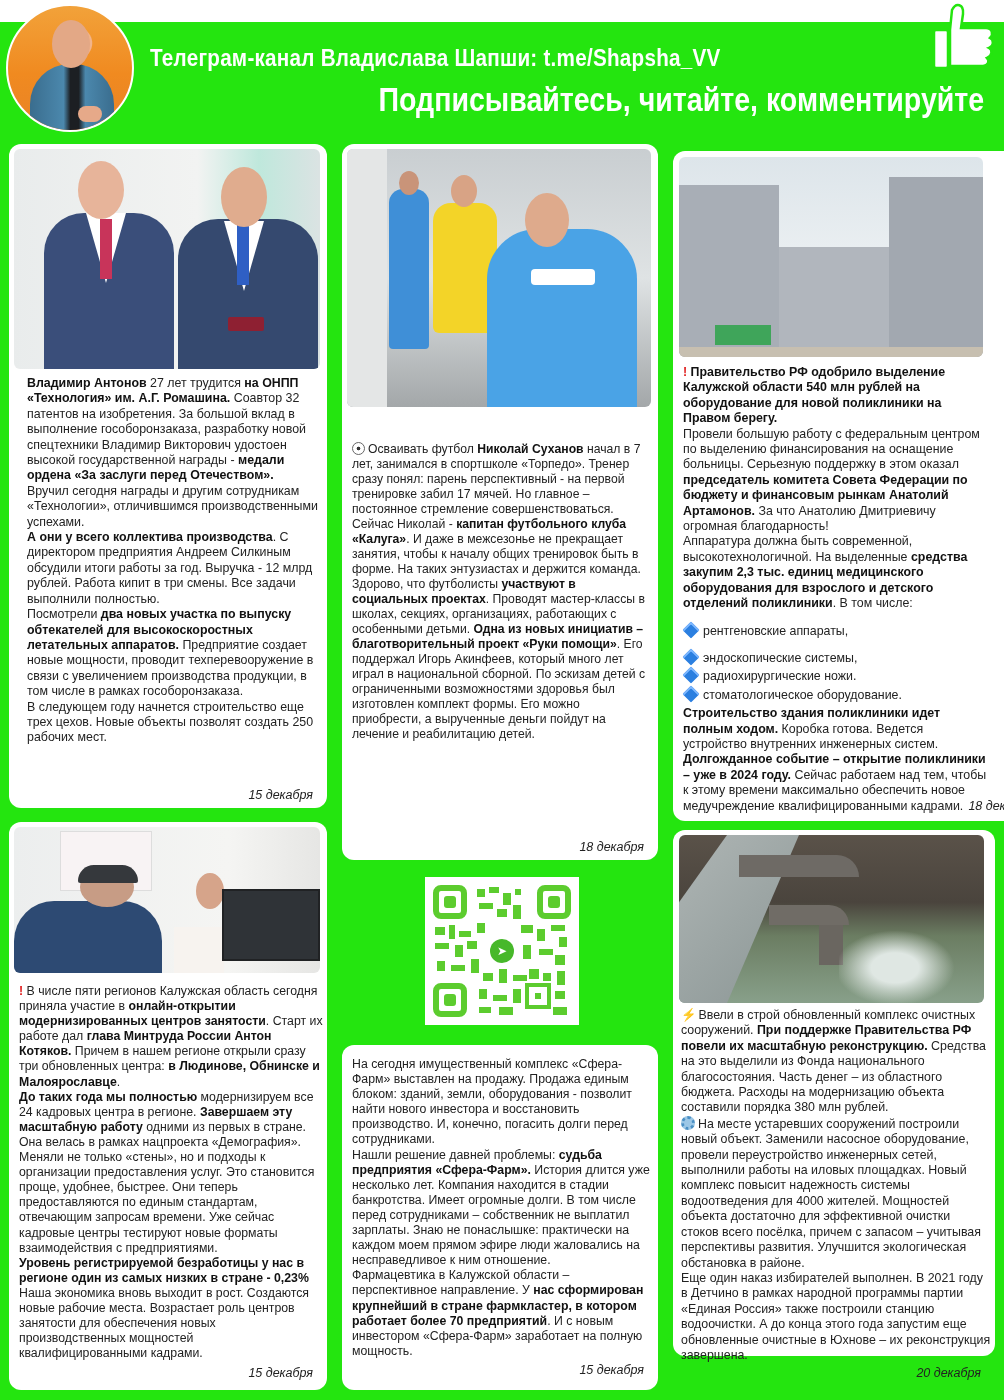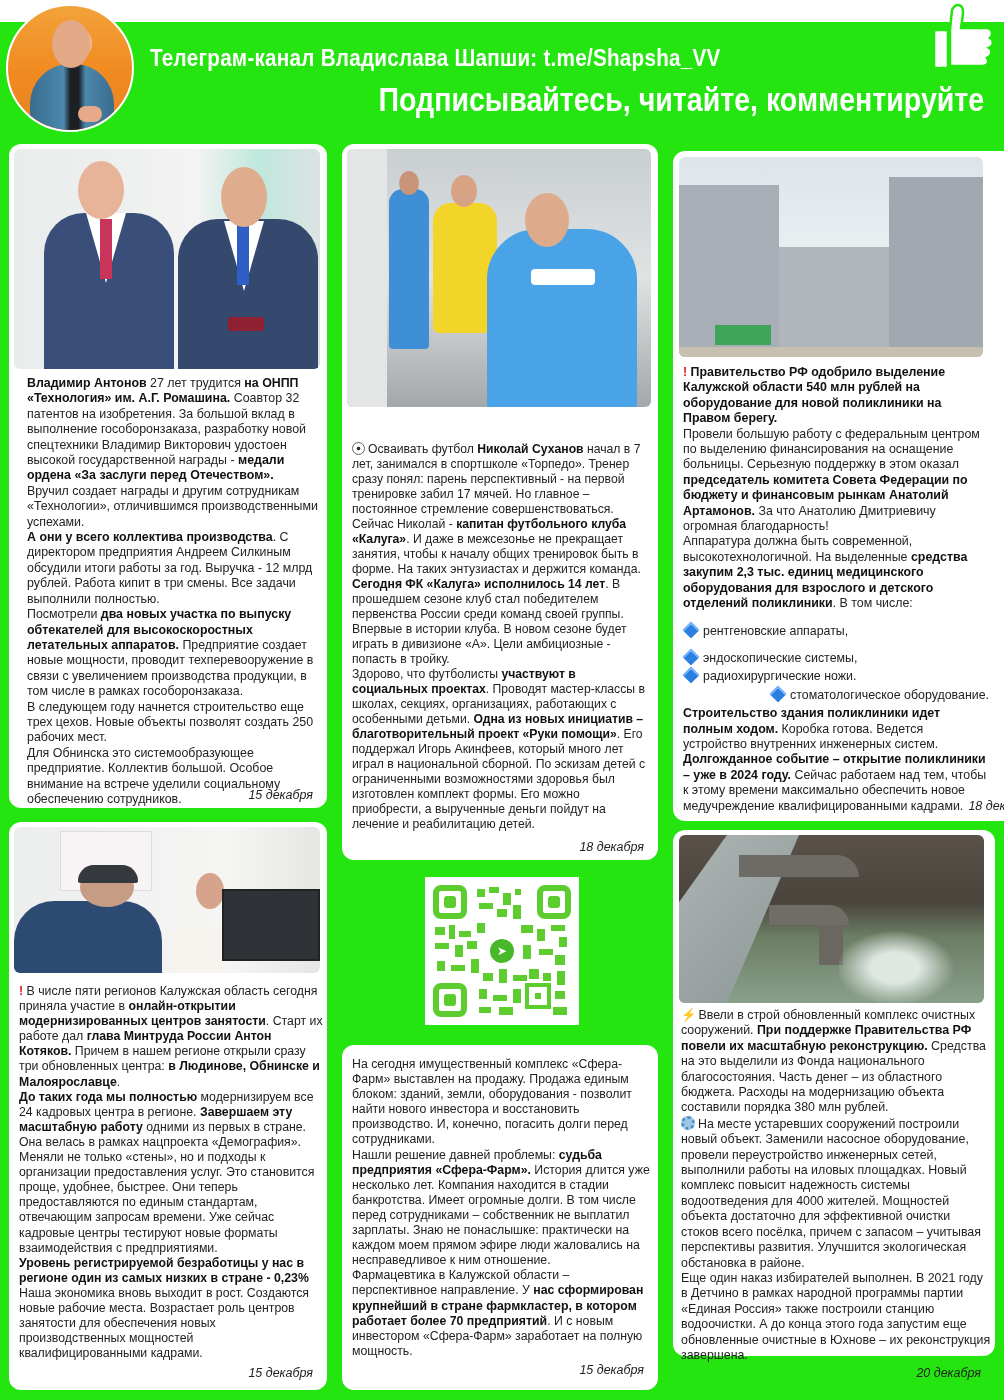--- a/index.html
+++ b/index.html
@@ -103,64 +103,62 @@
     <div style="position:absolute;left:86px;top:70px;width:12px;height:60px;background:#c8345a;"></div>
     <div style="position:absolute;left:64px;top:12px;width:46px;height:58px;border-radius:50%;background:#e7b49a;"></div>
     <div style="position:absolute;left:164px;top:70px;width:140px;height:160px;border-radius:40px 40px 0 0;background:#35496f;"></div>
     <div style="position:absolute;left:210px;top:72px;width:40px;height:70px;background:#fff;clip-path:polygon(0 0,100% 0,50% 100%);"></div>
     <div style="position:absolute;left:223px;top:76px;width:12px;height:60px;background:#2f5fc4;"></div>
     <div style="position:absolute;left:207px;top:18px;width:46px;height:60px;border-radius:50%;background:#e0ac8e;"></div>
     <div style="position:absolute;left:214px;top:168px;width:36px;height:14px;background:#8e2032;border-radius:2px;"></div>
   </div>
   <div class="text" style="left:10px;top:232px;width:300px;margin-left:8px;">
       <p><b>Владимир Антонов</b> 27 лет трудится <b>на ОНПП «Технология» им. А.Г. Ромашина.</b> Соавтор 32 патентов на изобретения. За большой вклад в выполнение гособоронзаказа,  разработку новой спецтехники Владимир Викторович удостоен высокой государственной награды - <b>медали ордена «За заслуги перед Отечеством».</b></p>
-      <p>Вручил создает награды и другим сотрудникам «Технологии», отличившимся производственными успехами.</p>
+      <p>Вручил сегодня награды и другим сотрудникам «Технологии», отличившимся производственными успехами.</p>
       <p><b>А они у всего коллектива производства</b>. С директором предприятия Андреем Силкиным обсудили итоги работы за год. Выручка - 12 млрд рублей. Работа кипит в три смены. Все задачи выполнили полностью.</p>
       <p>Посмотрели <b>два новых участка по выпуску обтекателей для высокоскоростных летательных аппаратов.</b> Предприятие создает новые мощности, проводит техперевооружение в связи с увеличением производства продукции, в том числе в рамках гособоронзаказа.</p>
       <p>В следующем году начнется строительство еще трех цехов. Новые объекты позволят создать 250 рабочих мест.</p>
-      <p>Для Обнинска это системообразующее предприятие. Коллектив большой. Особое внимание на встрече уделили социальному обеспечению сотрудников.</p>
     </div>
   <div class="date" style="top:644px;">15 декабря</div>
 </div>
 
 <div class="card" style="left:342px;top:144px;width:316px;height:716px;">
   <div class="photo" style="left:5px;top:5px;width:304px;height:258px;background:linear-gradient(180deg,#c9ced1 0%,#dfe3e4 50%,#a3a7a9 100%);">
     <div style="position:absolute;left:0;top:0;width:40px;height:258px;background:#e4e6e6;"></div>
     <div style="position:absolute;left:42px;top:40px;width:40px;height:160px;background:#3f8fd7;border-radius:14px 14px 4px 4px;"></div>
     <div style="position:absolute;left:52px;top:22px;width:20px;height:24px;border-radius:50%;background:#c99479;"></div>
     <div style="position:absolute;left:86px;top:54px;width:64px;height:130px;background:#f3d428;border-radius:18px 18px 6px 6px;"></div>
     <div style="position:absolute;left:104px;top:26px;width:26px;height:32px;border-radius:50%;background:#d8a385;"></div>
     <div style="position:absolute;left:140px;top:80px;width:150px;height:180px;background:#4aa3e6;border-radius:50px 50px 0 0;"></div>
     <div style="position:absolute;left:178px;top:44px;width:44px;height:54px;border-radius:50%;background:#deaa8c;"></div>
     <div style="position:absolute;left:184px;top:120px;width:64px;height:16px;background:#fff;border-radius:4px;"></div>
   </div>
   <div class="text" style="left:10px;top:298px;width:300px;font-size:12.2px;line-height:15px;">
       <p><span class="ico-ball"></span>Осваивать футбол <b>Николай Суханов</b> начал в 7 лет, занимался в спортшколе «Торпедо». Тренер сразу понял: парень перспективный - на первой тренировке забил 17 мячей. Но главное – постоянное стремление совершенствоваться. Сейчас Николай  - <b>капитан футбольного клуба «Калуга»</b>. И даже в межсезонье не прекращает занятия, чтобы к началу общих тренировок быть в форме. На таких энтузиастах и держится команда.</p>
-      <p><b>Сегодня ФК «Калуга» исполнилось 14 лет</b>. В прошедшем сезоне клуб стал победителем первенства России среди команд своей группы. Впервые в истории клуба. В новом сезоне будет играть в дивизионе «А». Цели амбициозные - попасть в тройку.</p>
       <p>Здорово, что футболисты <b>участвуют в социальных проектах</b>. Проводят мастер-классы в школах, секциях, организациях, работающих с особенными детьми. <b>Одна из новых инициатив – благотворительный проект «Руки помощи»</b>. Его поддержал Игорь Акинфеев, который много лет играл в национальной сборной. По эскизам детей с ограниченными возможностями здоровья был изготовлен комплект формы. Его можно приобрести, а вырученные деньги пойдут на лечение и реабилитацию детей.</p>
     </div>
   <div class="date" style="top:696px;">18 декабря</div>
 </div>
 
 <div class="card" style="left:673px;top:151px;width:374px;height:670px;padding-left:8px;">
   <div class="photo" style="left:6px;top:6px;width:304px;height:200px;background:linear-gradient(180deg,#dde5ea 0%,#e9eef1 45%,#b7bcc2 46%,#9fa4ab 100%);">
     <div style="position:absolute;left:0;top:28px;width:100px;height:166px;background:#a8aeb6;"></div>
     <div style="position:absolute;left:100px;top:90px;width:110px;height:104px;background:#b1b6bd;"></div>
     <div style="position:absolute;left:210px;top:20px;width:94px;height:174px;background:#a2a8b0;"></div>
     <div style="position:absolute;left:36px;top:168px;width:56px;height:20px;background:#3fa55a;"></div>
     <div style="position:absolute;left:0;top:190px;width:304px;height:10px;background:#c7bfb0;"></div>
   </div>
   <div class="text" style="left:10px;top:214px;width:306px;">
       <p><span class="excl">! </span><b>Правительство РФ одобрило выделение Калужской области 540 млн рублей на оборудование для новой поликлиники на Правом берегу.</b></p>
       <p>Провели большую работу с федеральным центром по выделению финансирования на оснащение больницы. Серьезную поддержку в этом оказал <b>председатель комитета Совета Федерации по бюджету и финансовым рынкам Анатолий Артамонов.</b> За что Анатолию Дмитриевичу огромная благодарность!</p>
       <p>Аппаратура должна быть современной, высокотехнологичной. На выделенные <b>средства закупим 2,3 тыс. единиц медицинского оборудования для взрослого и детского отделений поликлиники</b>. В том числе:</p>
       <p style="margin: 12px 0px;"><span class="bullet"></span>рентгеновские аппараты,</p>
       <p style="margin: 3px 0px;"><span class="bullet"></span>эндоскопические системы,</p>
       <p style="margin: 3px 0px;"><span class="bullet"></span>радиохирургические ножи.</p>
-      <p style="margin: 3px 0px; text-align: right;"><span class="bullet"></span>стоматологическое оборудование.</p>
+      <p style="margin: 3px 0px;"><span class="bullet"></span>стоматологическое оборудование.</p>
       <p><b>Строительство здания поликлиники идет полным ходом.</b> Коробка готова. Ведется устройство внутренних инженерных систем. <b>Долгожданное событие – открытие поликлиники – уже в 2024 году.</b> Сейчас работаем над тем, чтобы к этому времени максимально обеспечить новое медучреждение квалифицированными кадрами.</p>
     </div>
   <div class="date" style="top:648px;">18 декабря</div>
 </div>
 
 <div class="card" style="left:9px;top:822px;width:318px;height:568px;">
   <div class="photo" style="left:5px;top:5px;width:306px;height:146px;background:linear-gradient(90deg,#eceeee 0%,#f5f5f3 70%,#e6e6e4 100%);">
     <div style="position:absolute;left:46px;top:4px;width:92px;height:60px;background:#f8f3f4;border:1px solid #ddd;"></div>
     <div style="position:absolute;left:0;top:74px;width:148px;height:72px;background:#2d4a73;border-radius:40px 40px 0 0;"></div>
     <div style="position:absolute;left:66px;top:40px;width:54px;height:40px;background:#c79c85;border-radius:50%;"></div>

